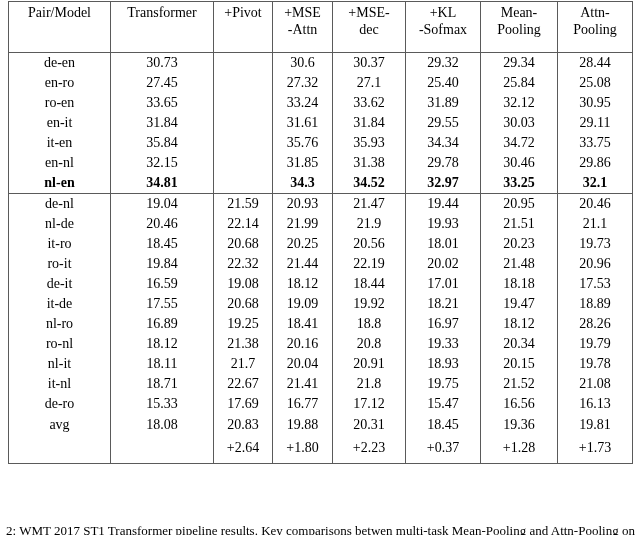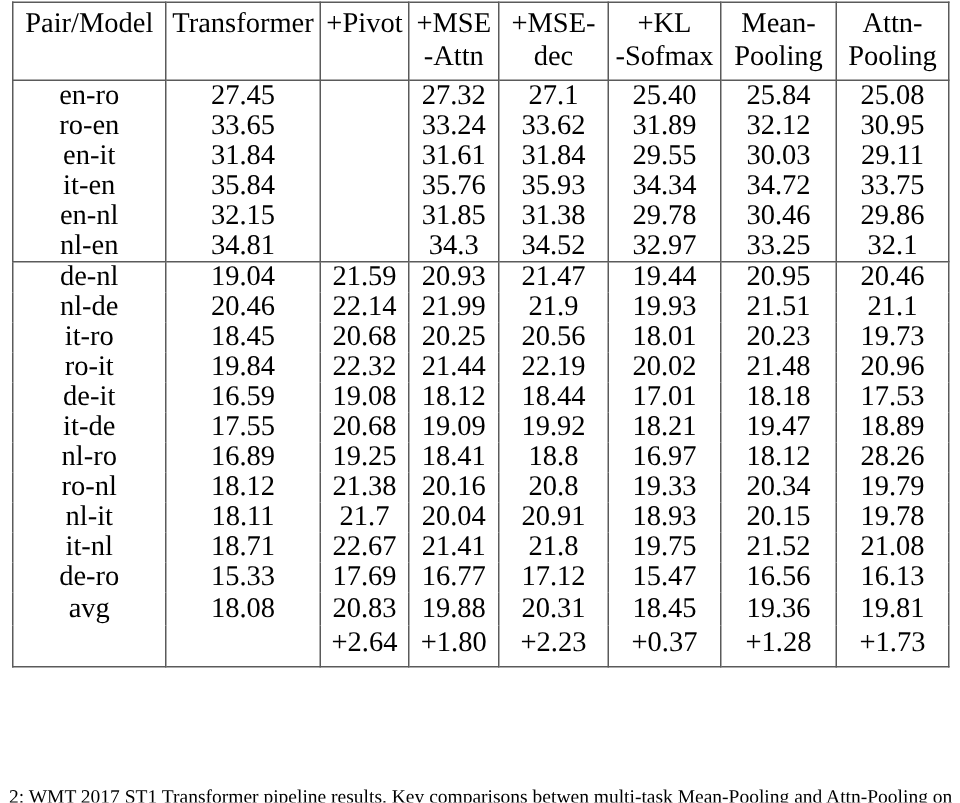--- a/index.html
+++ b/index.html
@@ -20,21 +20,21 @@
     position: absolute;
     left: 8px;
     top: 1px;
     width: 624px;
   }
 
   table.results {
     border-collapse: collapse;
     width: 624px;
     table-layout: fixed;
-    font-size: 19px;
+    font-size: 14px;
     line-height: 1.0;
   }
 
   table.results col.c-pair    { width: 102px; }
   table.results col.c-trans   { width: 103px; }
   table.results col.c-pivot   { width: 59px;  }
   table.results col.c-mseattn { width: 60px;  }
   table.results col.c-msedec  { width: 73px;  }
   table.results col.c-kl      { width: 75px;  }
   table.results col.c-mean    { width: 77px;  }
@@ -62,20 +62,21 @@
     display: block;
     line-height: 1.18;
   }
 
   table.results tbody tr.drow td {
     height: 20px;
   }
 
   table.results tbody tr.block-end td {
     border-bottom: 1.4px solid #5a5a5a;
+    font-weight: bold;
   }
 
   table.results tbody tr.avg-main td {
     height: 22px;
     padding-top: 0;
   }
   table.results tbody tr.avg-delta td {
     height: 24px;
     border-bottom: 1.4px solid #5a5a5a;
     padding-bottom: 3px;
@@ -139,20 +140,30 @@
           <span class="hl">Pooling</span>
         </th>
         <th>
           <span class="hl">Attn-</span>
           <span class="hl">Pooling</span>
         </th>
       </tr>
     </thead>
     <tbody id="tbody-main">
         <tr class="drow">
+          <td>de-en</td>
+          <td>30.73</td>
+          <td></td>
+          <td>30.6</td>
+          <td>30.37</td>
+          <td>29.32</td>
+          <td>29.34</td>
+          <td>28.44</td>
+        </tr>
+        <tr class="drow">
           <td>en-ro</td>
           <td>27.45</td>
           <td></td>
           <td>27.32</td>
           <td>27.1</td>
           <td>25.40</td>
           <td>25.84</td>
           <td>25.08</td>
         </tr>
         <tr class="drow">

